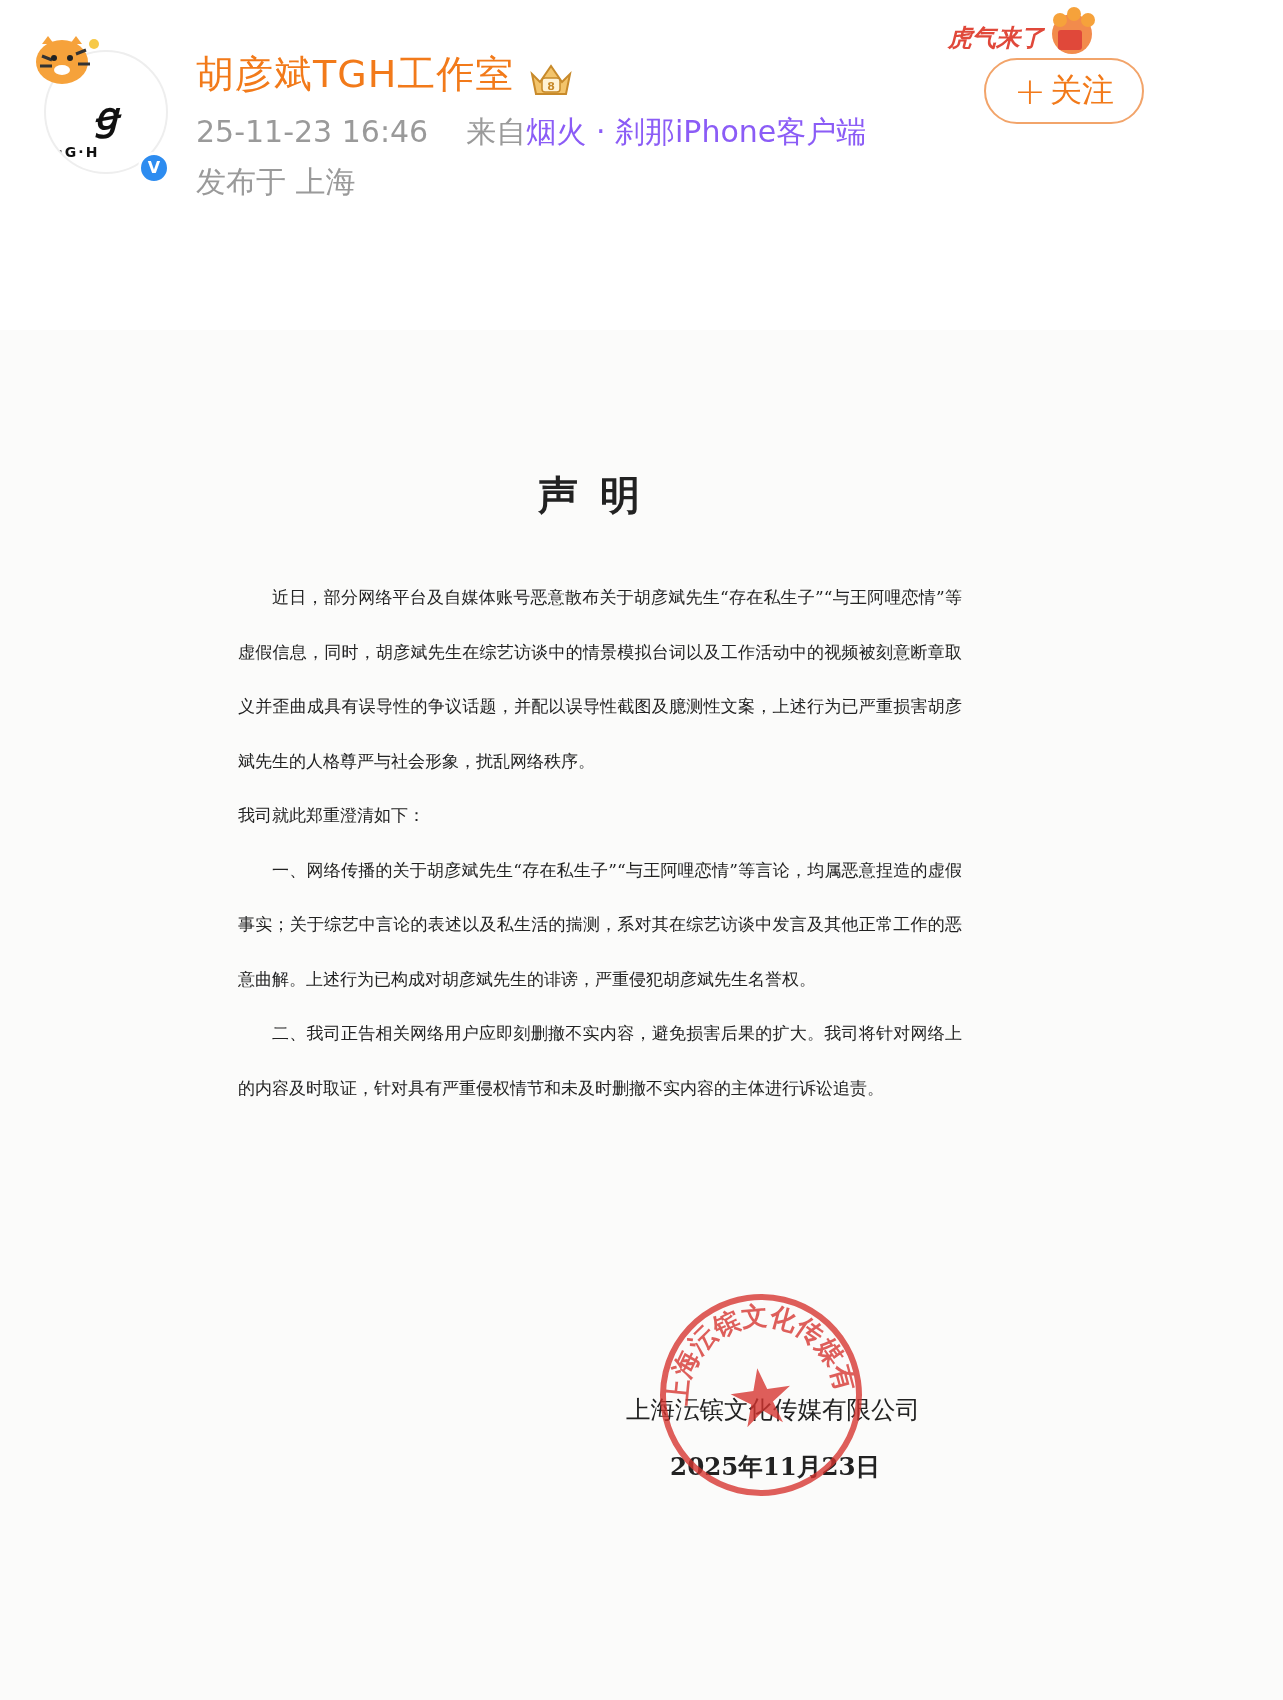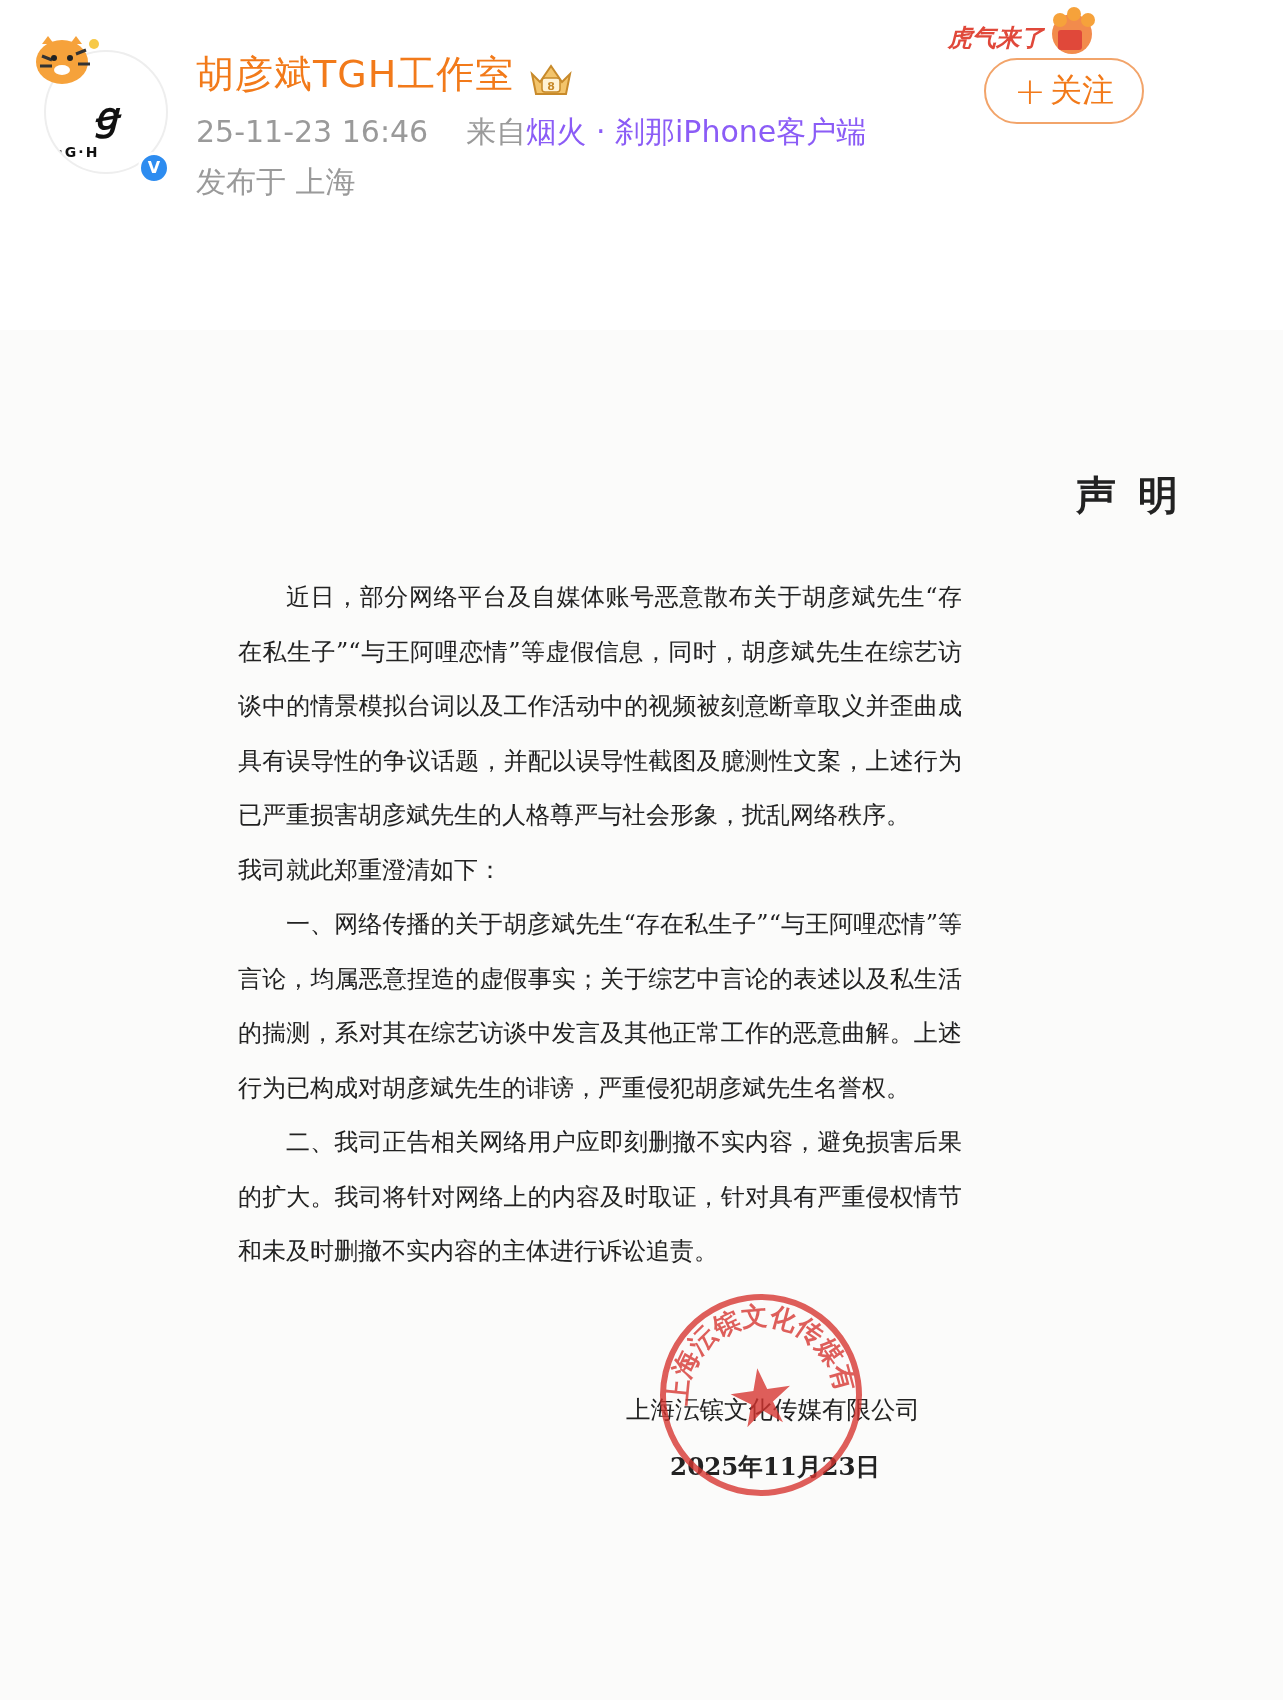--- a/index.html
+++ b/index.html
@@ -48,27 +48,27 @@
 
     .post-text { position: absolute; left: 40px; top: 240px; font-size: 40px; color: #222; letter-spacing: 1px; }
 
     
     .doc-image {
       position: absolute; left: 0; top: 330px; width: 1283px; height: 1370px;
       background: #fbfbfa;
     }
     .doc-inner { position: absolute; left: 0; top: 0; width: 1283px; height: 1370px; }
     .doc-title {
-      position: absolute; left: 0; top: 138px; width: 1200px; text-align: right;
+      position: absolute; left: 0; top: 138px; width: 1200px; text-align: center;
       font-family: "DejaVu Serif", "Liberation Serif", serif; font-size: 40px; font-weight: bold; color: #222;
       letter-spacing: 22px;
     }
     .doc-body {
       position: absolute; left: 238px; top: 240px; width: 724px;
-      font-family: "DejaVu Serif", "Liberation Serif", serif; font-size: 24px; color: #222;
+      font-family: "DejaVu Serif", "Liberation Serif", serif; font-size: 17px; color: #222;
       line-height: 54.5px; text-align: justify;
     }
     .doc-body p { text-indent: 2em; }
     .doc-body p.noindent { text-indent: 0; }
     .doc-sign {
       position: absolute; left: 620px; top: 1063px; width: 300px; text-align: right;
       font-family: "DejaVu Serif", "Liberation Serif", serif; font-size: 24.5px; color: #222;
     }
     .doc-date {
       position: absolute; left: 660px; top: 1120px; width: 220px; text-align: right;

